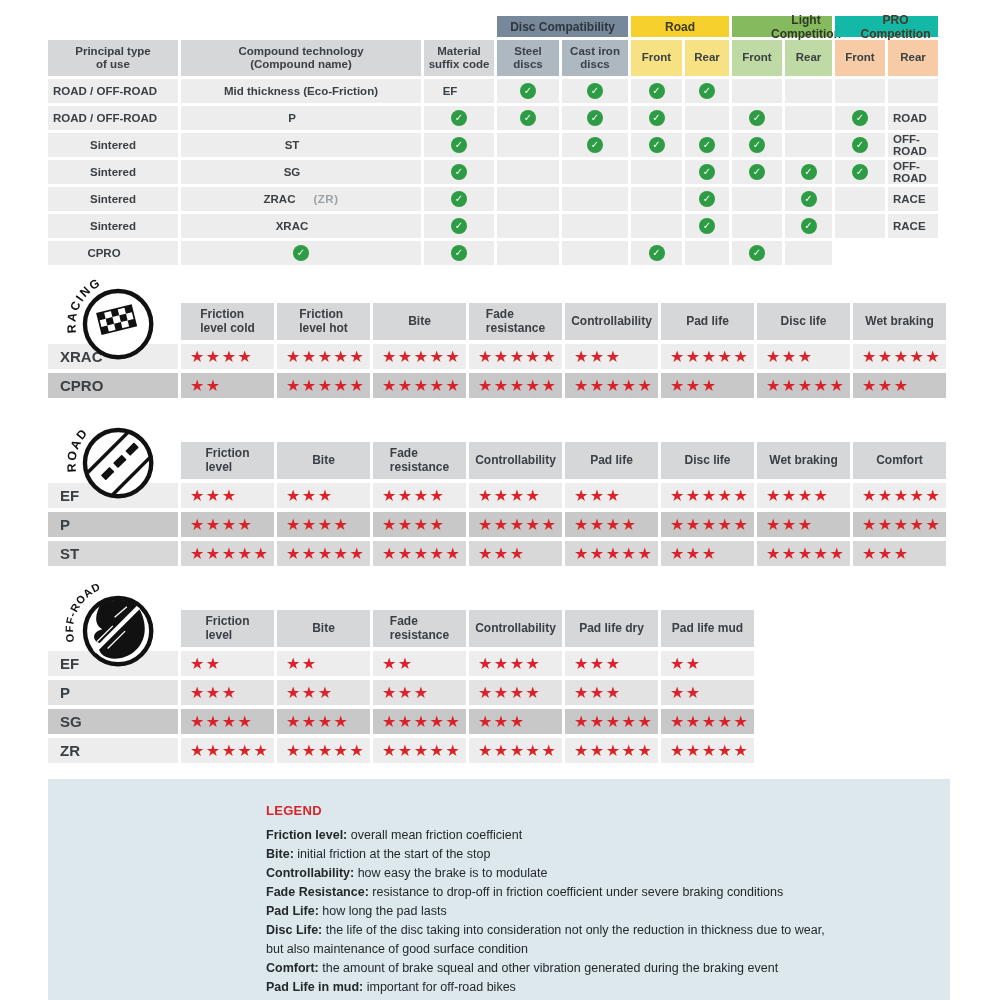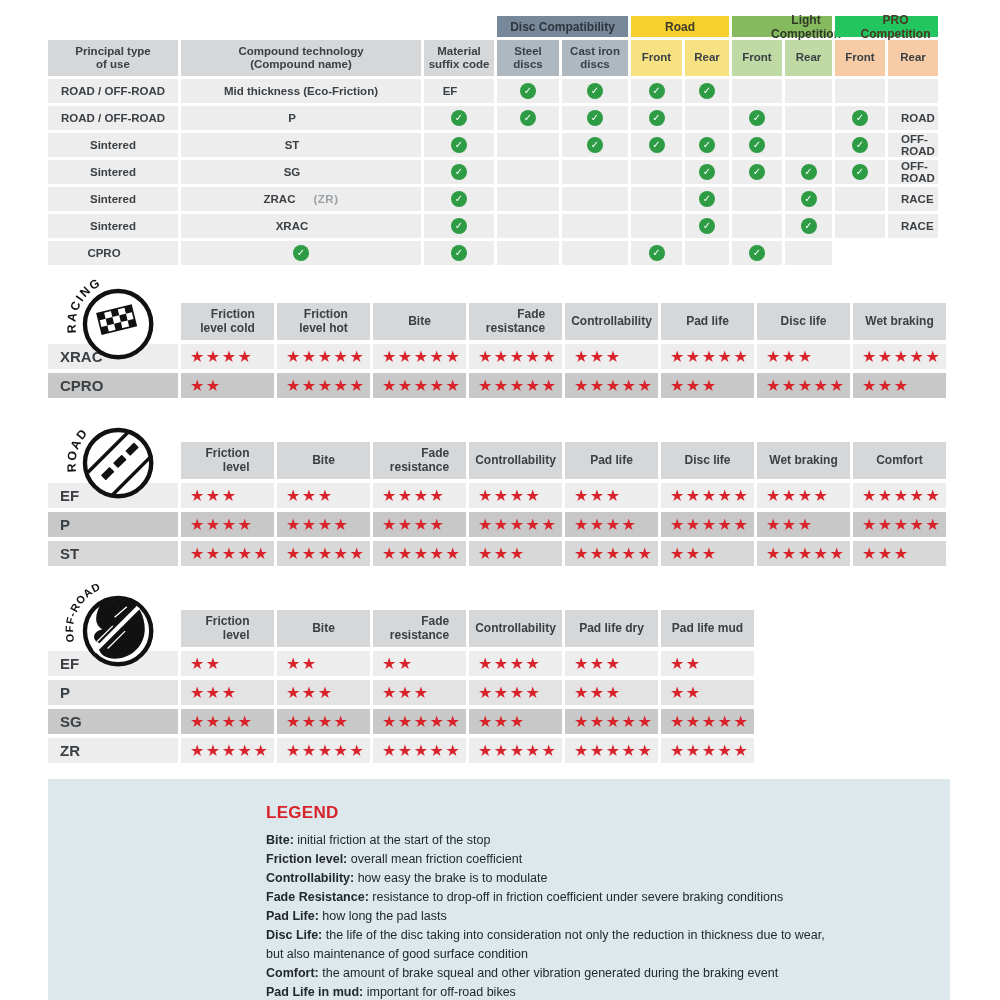--- a/index.html
+++ b/index.html
@@ -12,62 +12,62 @@
     grid-template-columns:130px 240px 70px 62px 66px 51px 44px 50px 47px 50px 50px;
     grid-template-rows:21px 36px; grid-auto-rows:24px; gap:3px; }
   .compat .cell, .compat .hcell, .compat .gcell {
     display:flex; align-items:center; justify-content:center;
     font-weight:bold; text-align:center; }
   .gcell { font-size:12px; }
   .g-spacer { grid-column:1/4; background:transparent; }
   .g-disc { grid-column:4/6; background:#76889a; color:#2e353c; }
   .g-road { grid-column:6/8; background:#f6d02c; color:#3d3a28; }
   .g-light { grid-column:8/10; background:#86ba5e; color:#2f3a26;padding-left:48px; }
-  .g-pro { grid-column:10/12; background:#22c55e; color:#4a3826;padding-left:18px; }
+  .g-pro { grid-column:10/12; background:#14b8a6; color:#4a3826;padding-left:18px; }
   .hcell { font-size:11.5px; line-height:1.15; white-space:pre-line; background:#d5d7d9; }
   .h-disc { background:#adb8c1; }
   .h-road { background:#f7e283; }
   .h-light { background:#bfdaa4; }
   .h-pro { background:#f6cba6; }
   .compat .cell { background:#ededed; font-size:11.5px; }
-  .compat .cell.use { justify-content:flex-start; padding-left:13px; text-align:left; }
+  .compat .cell.use { justify-content:flex-start; padding-left:5px; text-align:left; }
   .cell .note { color:#9aa1a7; margin-left:18px; letter-spacing:0.5px; }
   .check-icon { width:16px; height:16px; border-radius:50%; background:#2e9c44;
     color:#fff; display:flex; align-items:center; justify-content:center;
     font-size:10px; line-height:1; font-family:"DejaVu Sans", sans-serif; }
 
   
   .star-section { position:relative; }
   .sec-racing { margin-top:38px; }
   .sec-road { margin-top:44px; }
   .sec-offroad { margin-top:44px; }
   .star-grid { display:grid; grid-template-rows:37px; grid-auto-rows:25px;
     column-gap:3px; row-gap:4px; }
   .cols8 { grid-template-columns:130px repeat(8, 93px); }
   .cols6 { grid-template-columns:130px repeat(6, 93px); }
   .corner { background:transparent; }
   .star-grid .chead { background:#d5d7d9; display:flex; align-items:center;
-    justify-content:center; text-align:right; font-weight:bold; font-size:12px;
+    justify-content:center; text-align:left; font-weight:bold; font-size:12px;
     line-height:1.15; white-space:pre-line; }
   .star-grid .rlabel { display:flex; align-items:center; padding-left:12px;
     font-weight:bold; font-size:15px; }
   .star-grid .starcell { display:flex; align-items:center; padding-left:9px;
     color:#d8232a; font-size:16px; letter-spacing:1.5px;
     font-family:"DejaVu Sans", sans-serif; }
   .tone-light { background:#ededed; }
   .tone-mid { background:#d8d8d8; }
   .tone-mid2 { background:#e3e3e3; }
   .tone-dark { background:#c8c8c8; }
 
   .badge { position:absolute; left:16px; top:-33px; width:96px; height:96px; }
 
   
   .legend { margin-top:16px; background:#dde8ec; padding:24px 30px 24px 218px;
     min-height:204px; }
-  .legend-title { color:#d8232a; font-weight:bold; font-size:17px;
+  .legend-title { color:#d8232a; font-weight:bold; font-size:13px;
     letter-spacing:0.3px; margin-bottom:8px; }
   .legend-line { font-size:12.5px; line-height:19px; color:#23282d; }
   .legend-line b::after { content:": "; }
   .legend-line .d2 { display:block; }
   .legend-line .d2:empty { display:none; }
 </style>
 </head>
 <body>
 
 <div class="compat" id="compat-grid">
@@ -490,25 +490,25 @@
   <div class="starcell tone-light">★★★★★</div>
   <div class="starcell tone-light">★★★★★</div>
   <div class="starcell tone-light">★★★★★</div>
 </div>
 </section>
 
 <div class="legend">
   <div class="legend-title">LEGEND</div>
   <div id="legend-items">
   <div class="legend-line">
+    <b>Friction level</b><span>overall mean friction coefficient</span>
+  </div>
+
+  <div class="legend-line">
     <b>Bite</b><span>initial friction at the start of the stop</span>
-  </div>
-
-  <div class="legend-line">
-    <b>Friction level</b><span>overall mean friction coefficient</span>
   </div>
 
   <div class="legend-line">
     <b>Controllability</b><span>how easy the brake is to modulate</span>
   </div>
 
   <div class="legend-line">
     <b>Fade Resistance</b><span>resistance to drop-off in friction coefficient under severe braking conditions</span>
   </div>
 

